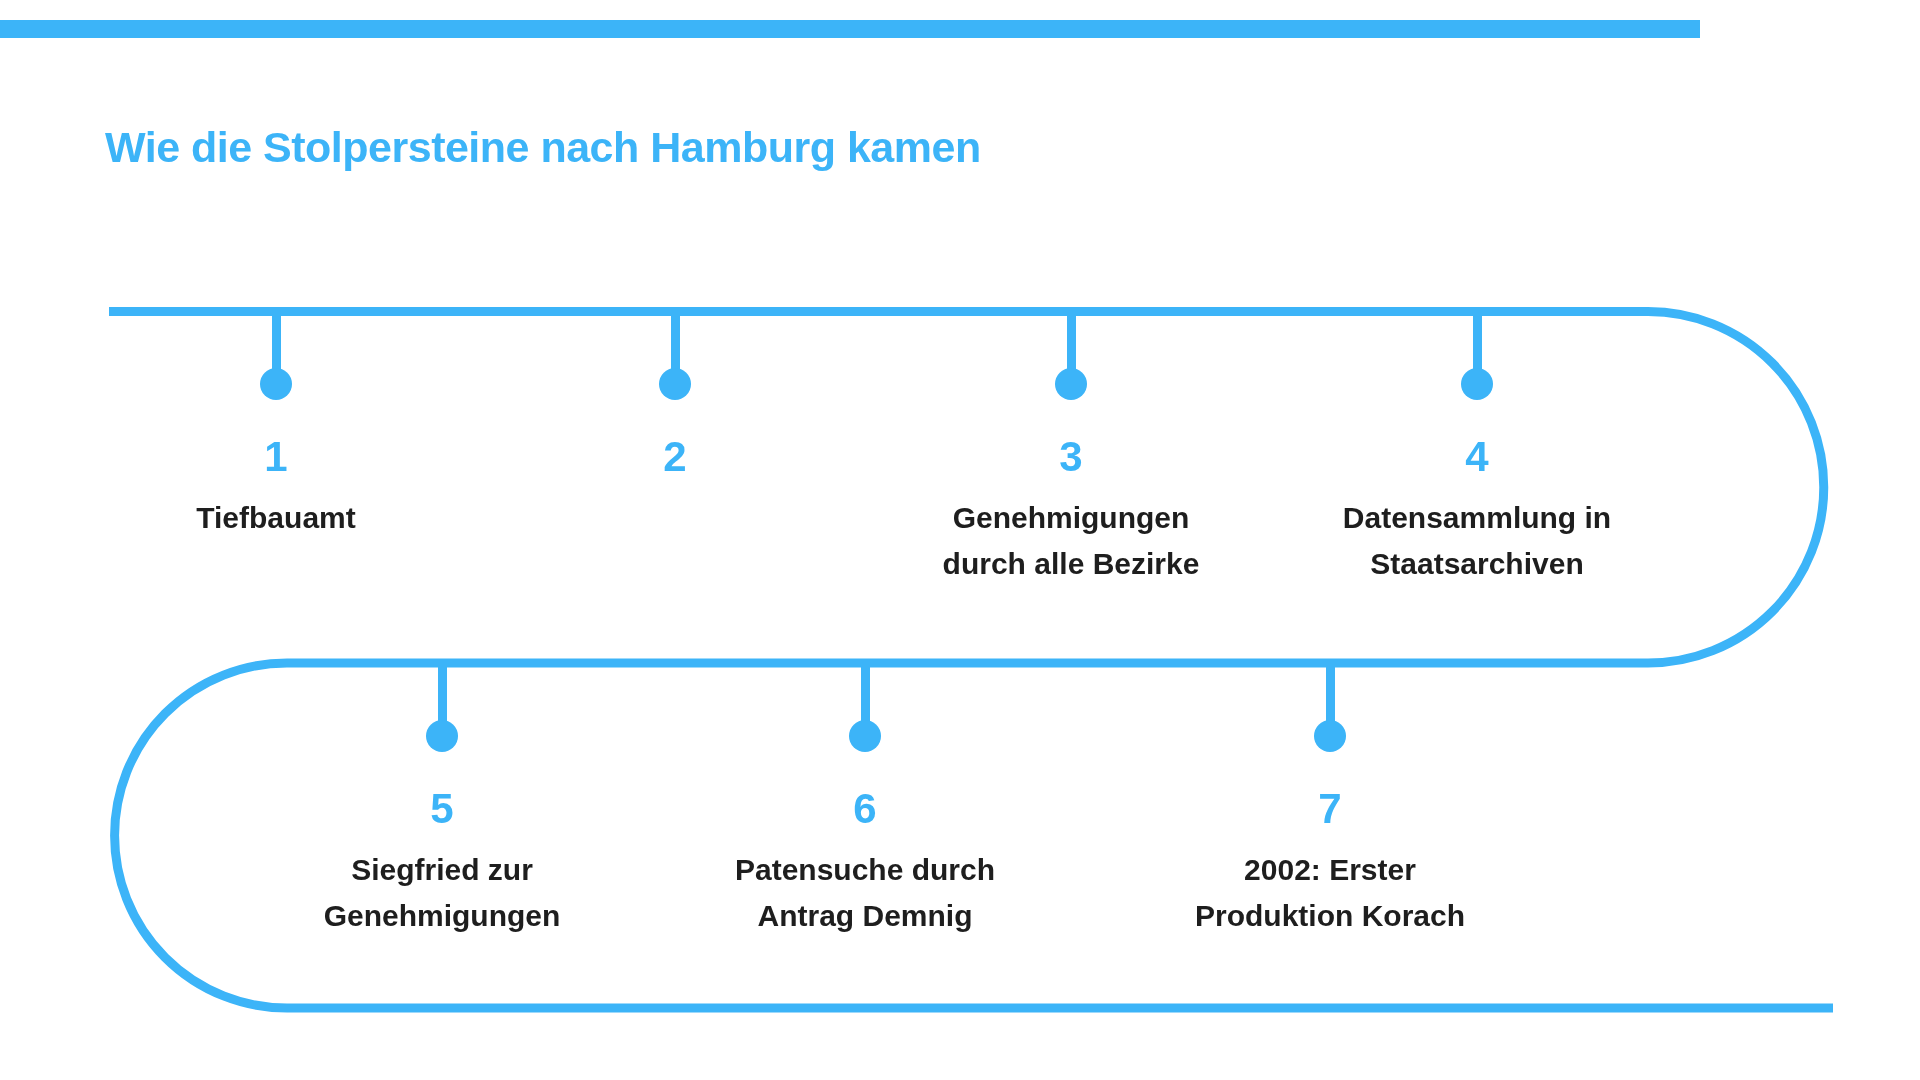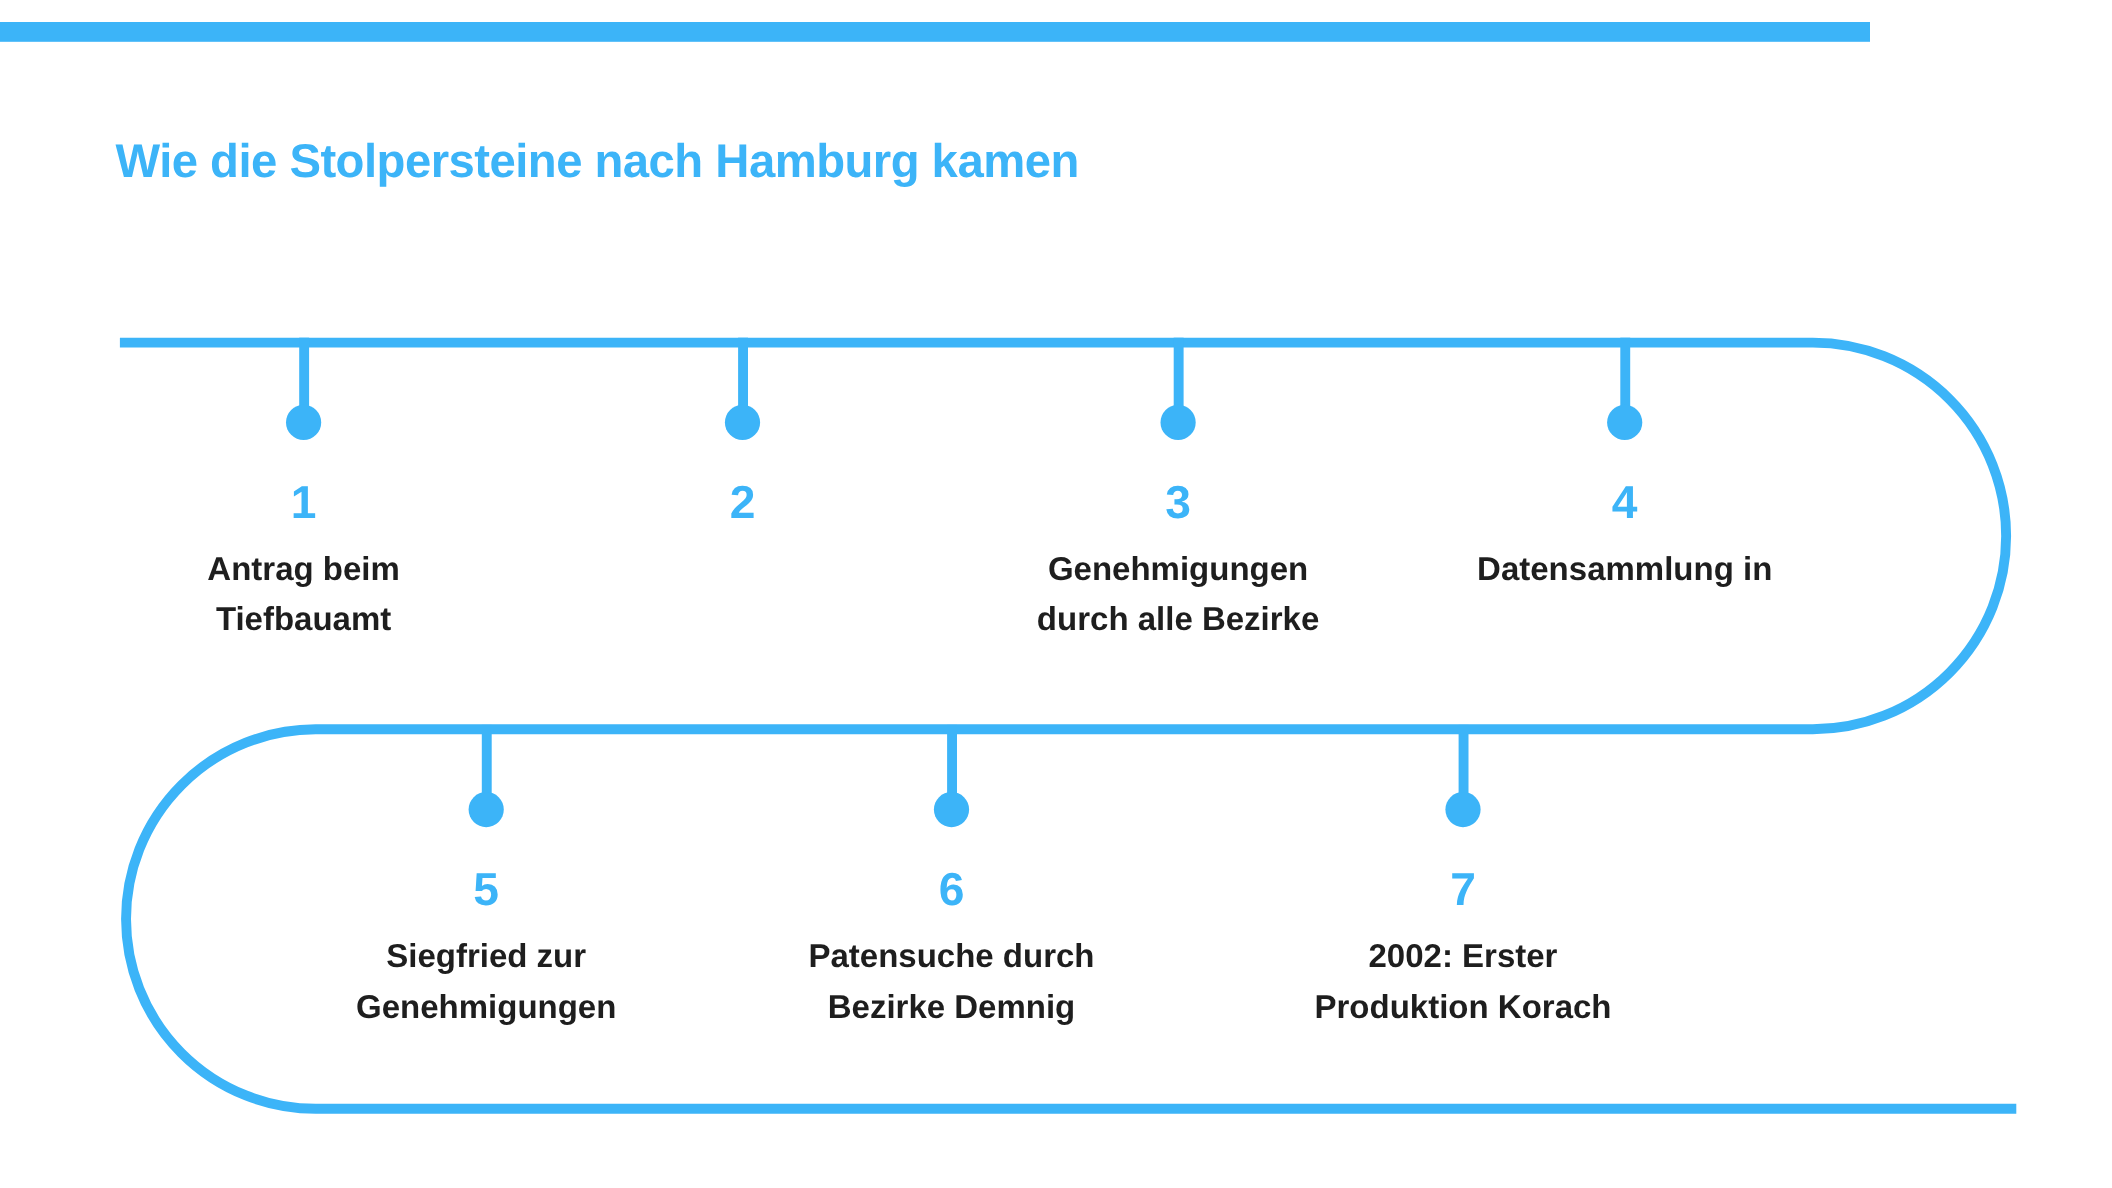--- a/index.html
+++ b/index.html
@@ -117,21 +117,20 @@
 
   <svg class="snake-svg" viewBox="0 0 1920 1080" xmlns="http://www.w3.org/2000/svg">
     <path d="M 109 291.5 H 1648 A 175.75 175.75 0 0 1 1648 643 H 287 A 172.5 172.5 0 0 0 287 988 H 1833" fill="none" stroke="#3CB4F8" stroke-width="9"></path>
   </svg>
 
   <div class="step row-top pos-1">
     <div class="stem"></div>
     <div class="dot"></div>
     <div class="num">1</div>
     <div class="label">
-      <div>Antrag beim</div>
       <div>Tiefbauamt</div>
     </div>
   </div>
 
   <div class="step row-top pos-2">
     <div class="stem"></div>
     <div class="dot"></div>
     <div class="num">2</div>
   </div>
 
@@ -144,40 +143,41 @@
       <div>durch alle Bezirke</div>
     </div>
   </div>
 
   <div class="step row-top pos-4">
     <div class="stem"></div>
     <div class="dot"></div>
     <div class="num">4</div>
     <div class="label">
       <div>Datensammlung in</div>
+      <div>Staatsarchiven</div>
     </div>
   </div>
 
   <div class="step row-bottom pos-5">
     <div class="stem"></div>
     <div class="dot"></div>
     <div class="num">5</div>
     <div class="label">
       <div>Siegfried zur</div>
       <div>Genehmigungen</div>
     </div>
   </div>
 
   <div class="step row-bottom pos-6">
     <div class="stem"></div>
     <div class="dot"></div>
     <div class="num">6</div>
     <div class="label">
       <div>Patensuche durch</div>
-      <div>Bezirke Demnig</div>
+      <div>Antrag Demnig</div>
     </div>
   </div>
 
   <div class="step row-bottom pos-7">
     <div class="stem"></div>
     <div class="dot"></div>
     <div class="num">7</div>
     <div class="label">
       <div>2002: Erster</div>
       <div>Produktion Korach</div>

